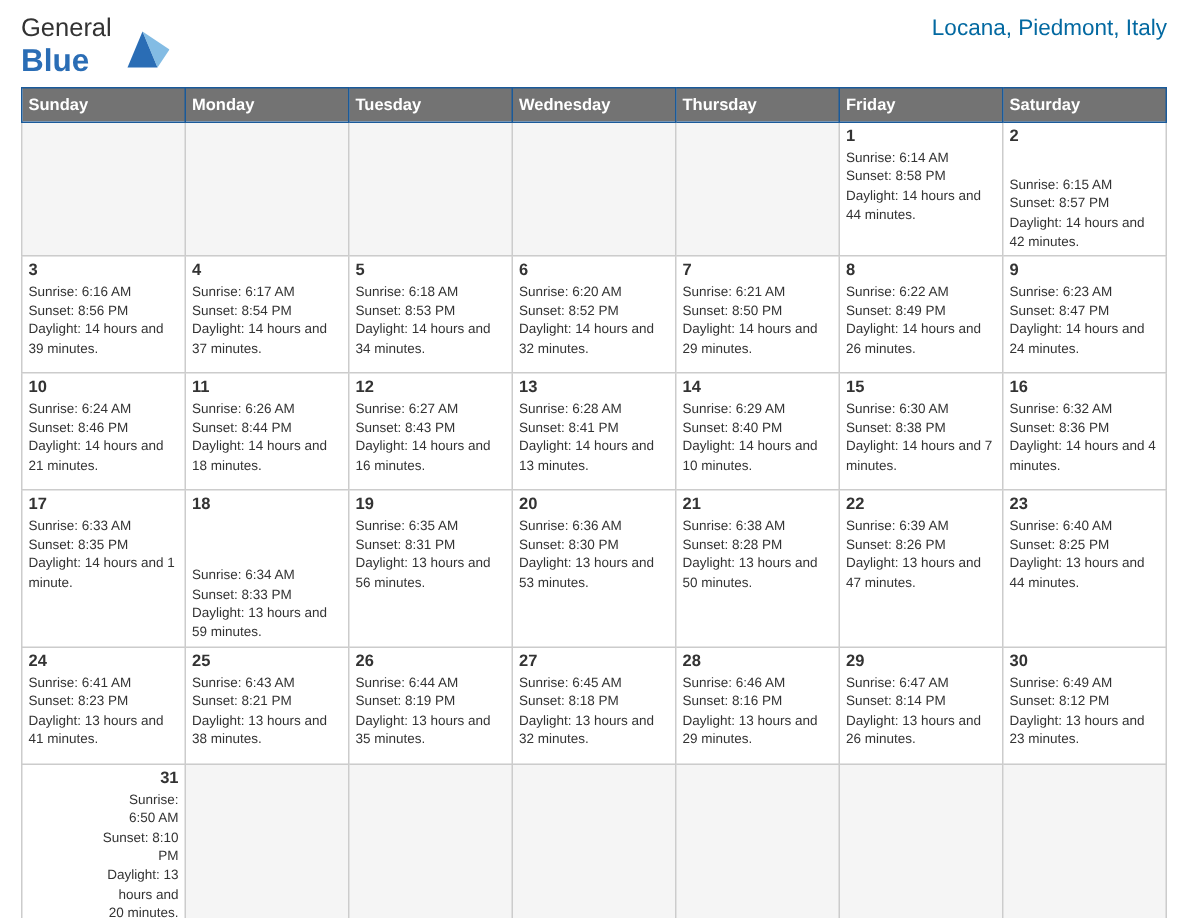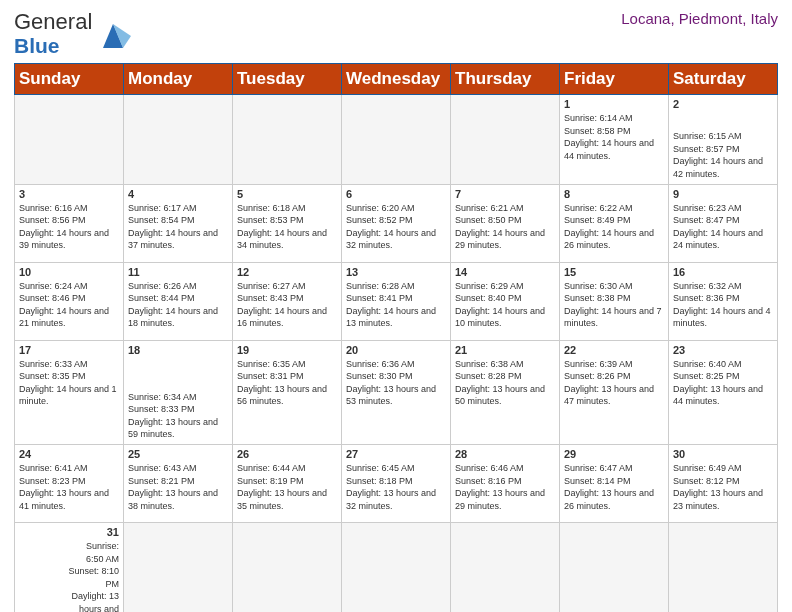--- a/index.html
+++ b/index.html
@@ -30,31 +30,31 @@
     .title-block {
       text-align: right;
     }
     .month-year {
       font-size: 32px;
       color: #333;
       font-weight: normal;
     }
     .location {
       font-size: 15px;
-      color: #701a75;
+      color: #0369a1;
     }
     .calendar {
       width: 100%;
       border-collapse: collapse;
       table-layout: fixed;
     }
     .calendar th {
-      background: #c2410c;
+      background: #737373;
       color: #fff;
-      font-size: 17px;
+      font-size: 11px;
       font-weight: bold;
       padding: 5px 4px;
       border: 1px solid #1a5a9a;
       text-align: left;
     }
     .calendar td {
       border: 1px solid #ccc;
       vertical-align: top;
       padding: 3px 4px;
       font-size: 9.5px;
@@ -81,21 +81,21 @@
       text-align: right;
     }
   </style>
 </head>
 <body>
 
 <div class="page">
   <div class="header">
     <div class="logo">
       <div>
-        <div style="font-size:22px;color:#555;line-height:1.1;">
+        <div style="font-size:17px;color:#555;line-height:1.1;">
           <span style="color:#333;font-weight:normal;">General</span>
         </div>
         <div style="font-size:21px;font-weight:bold;color:#2a6db5;line-height:1.1;">Blue</div>
       </div>
       <svg width="36" height="30" viewBox="0 0 36 30" style="margin-left:3px;margin-top:2px;">
         <polygon points="8,28 18,4 28,28" fill="#2a6db5"></polygon>
         <polygon points="18,4 28,28 36,16" fill="#4fa0d8" opacity="0.7"></polygon>
       </svg>
     </div>
     <div class="title-block">

